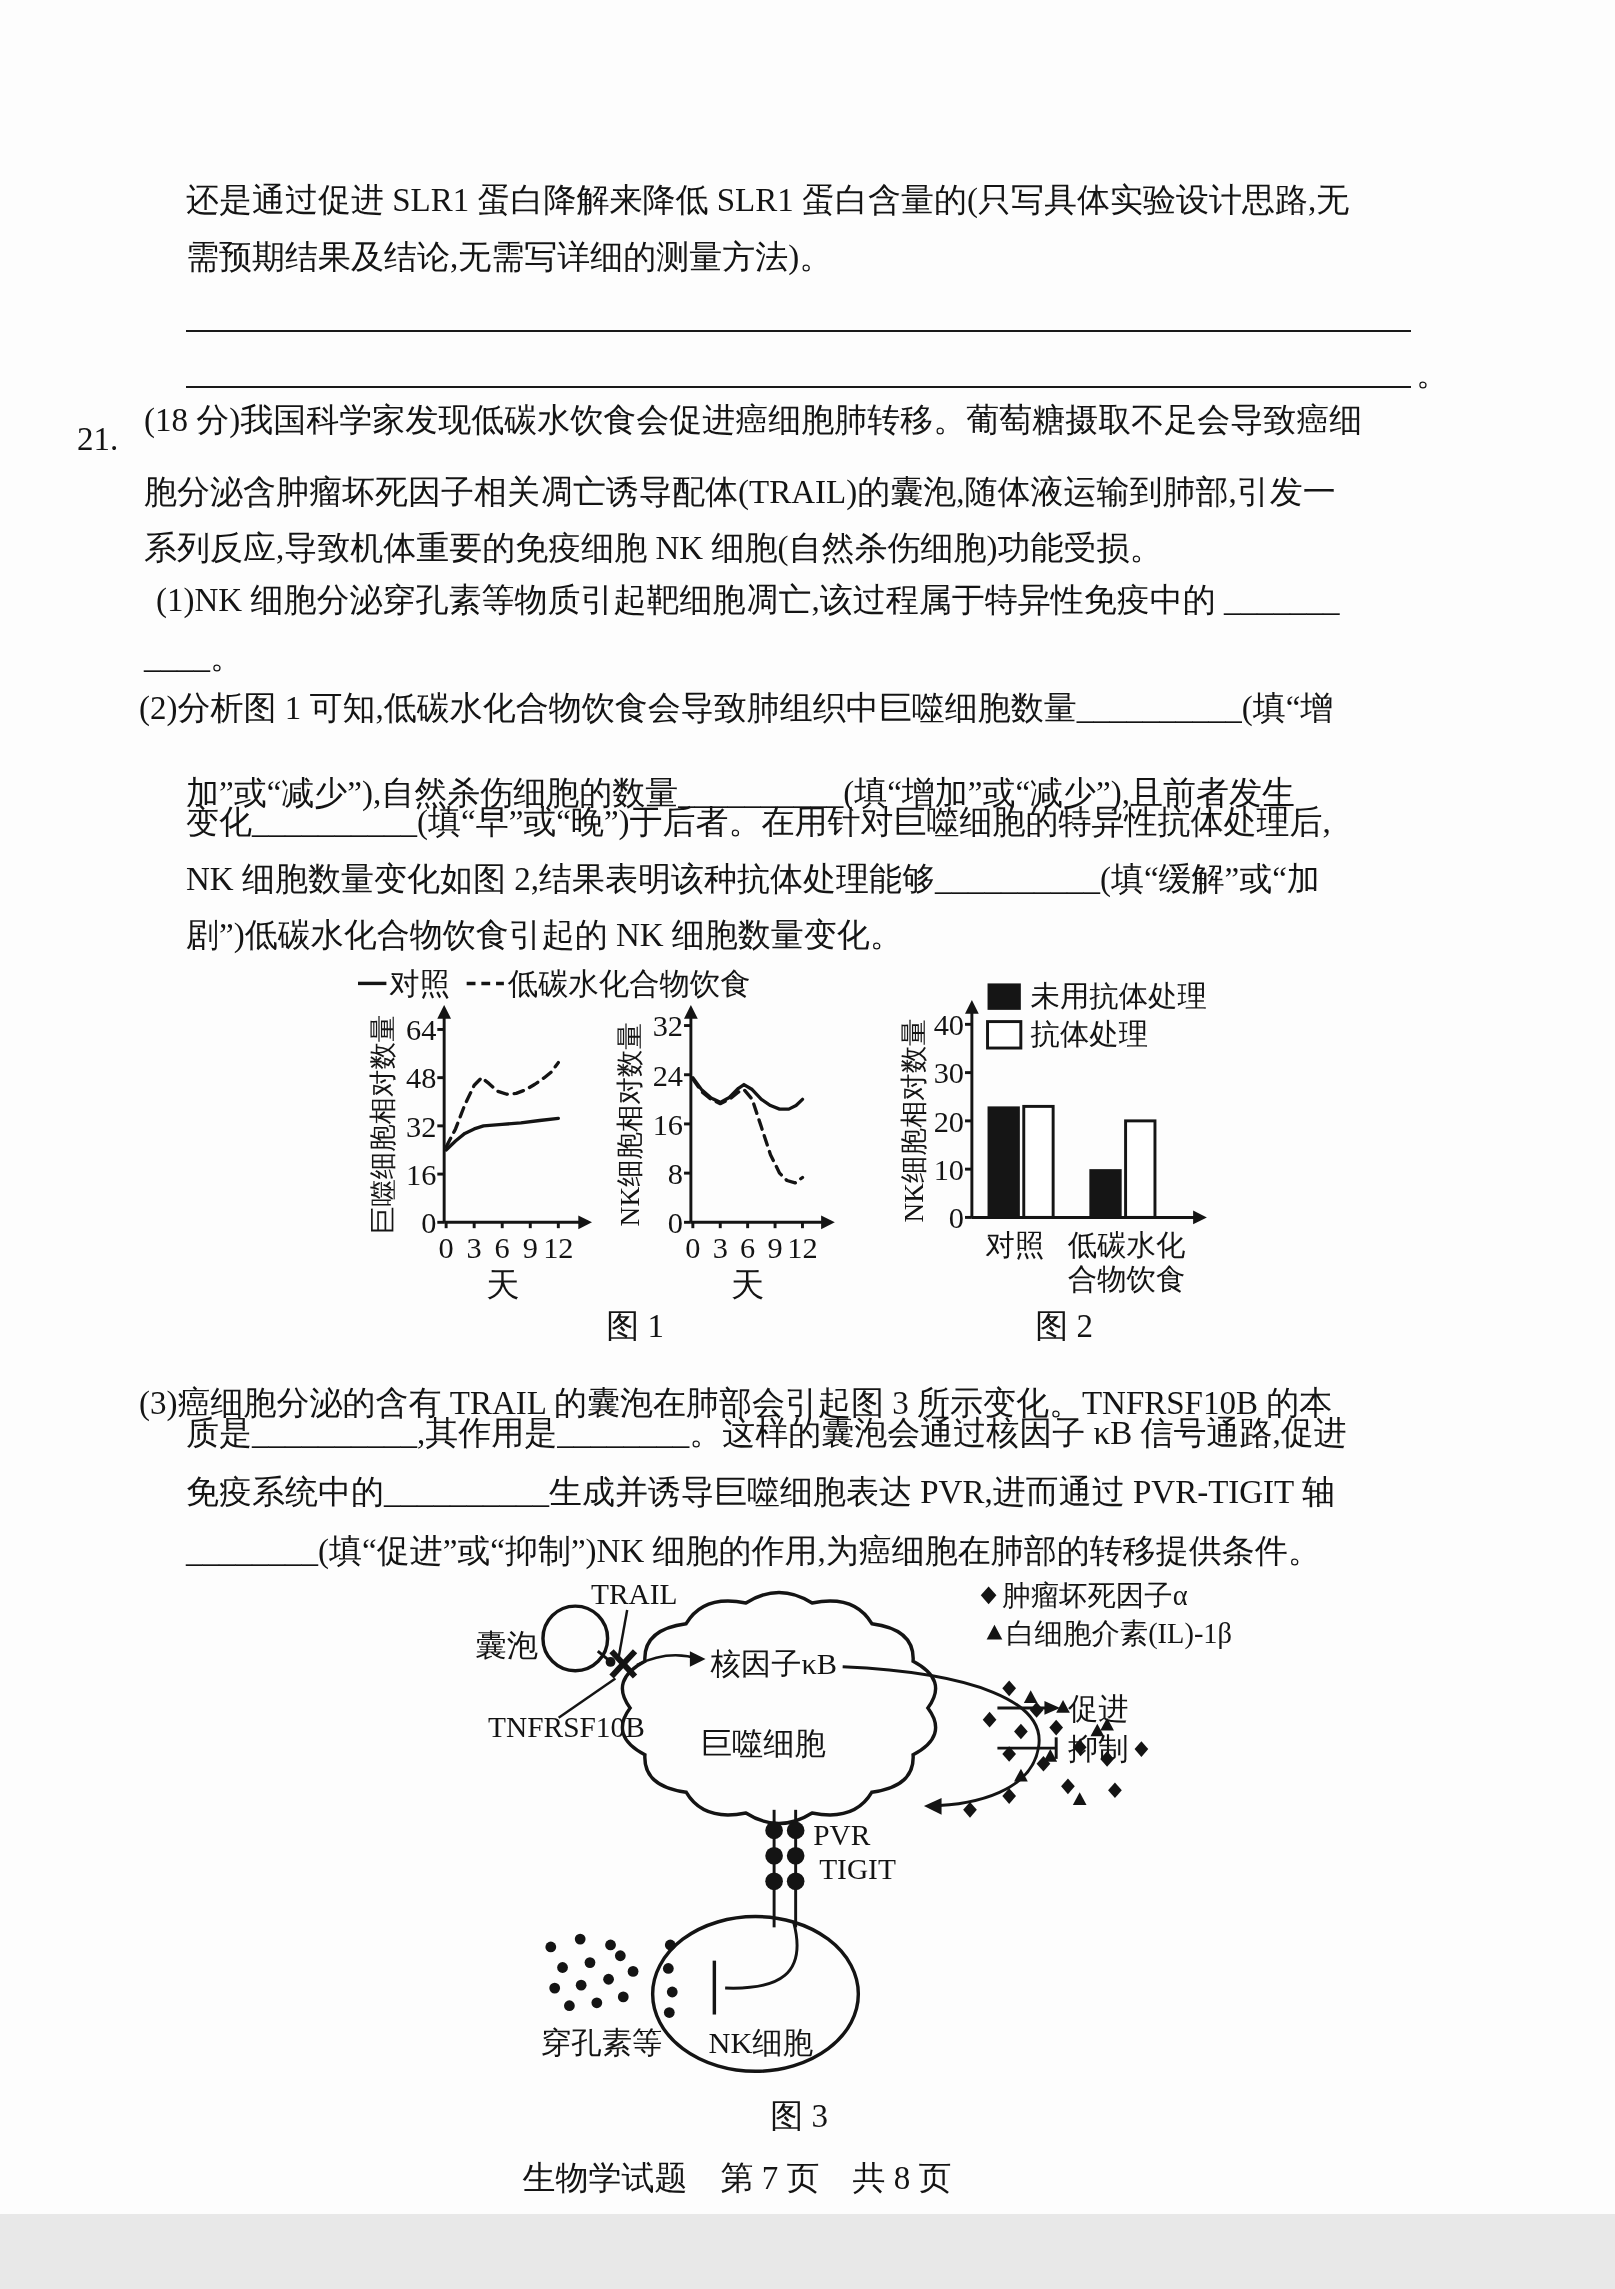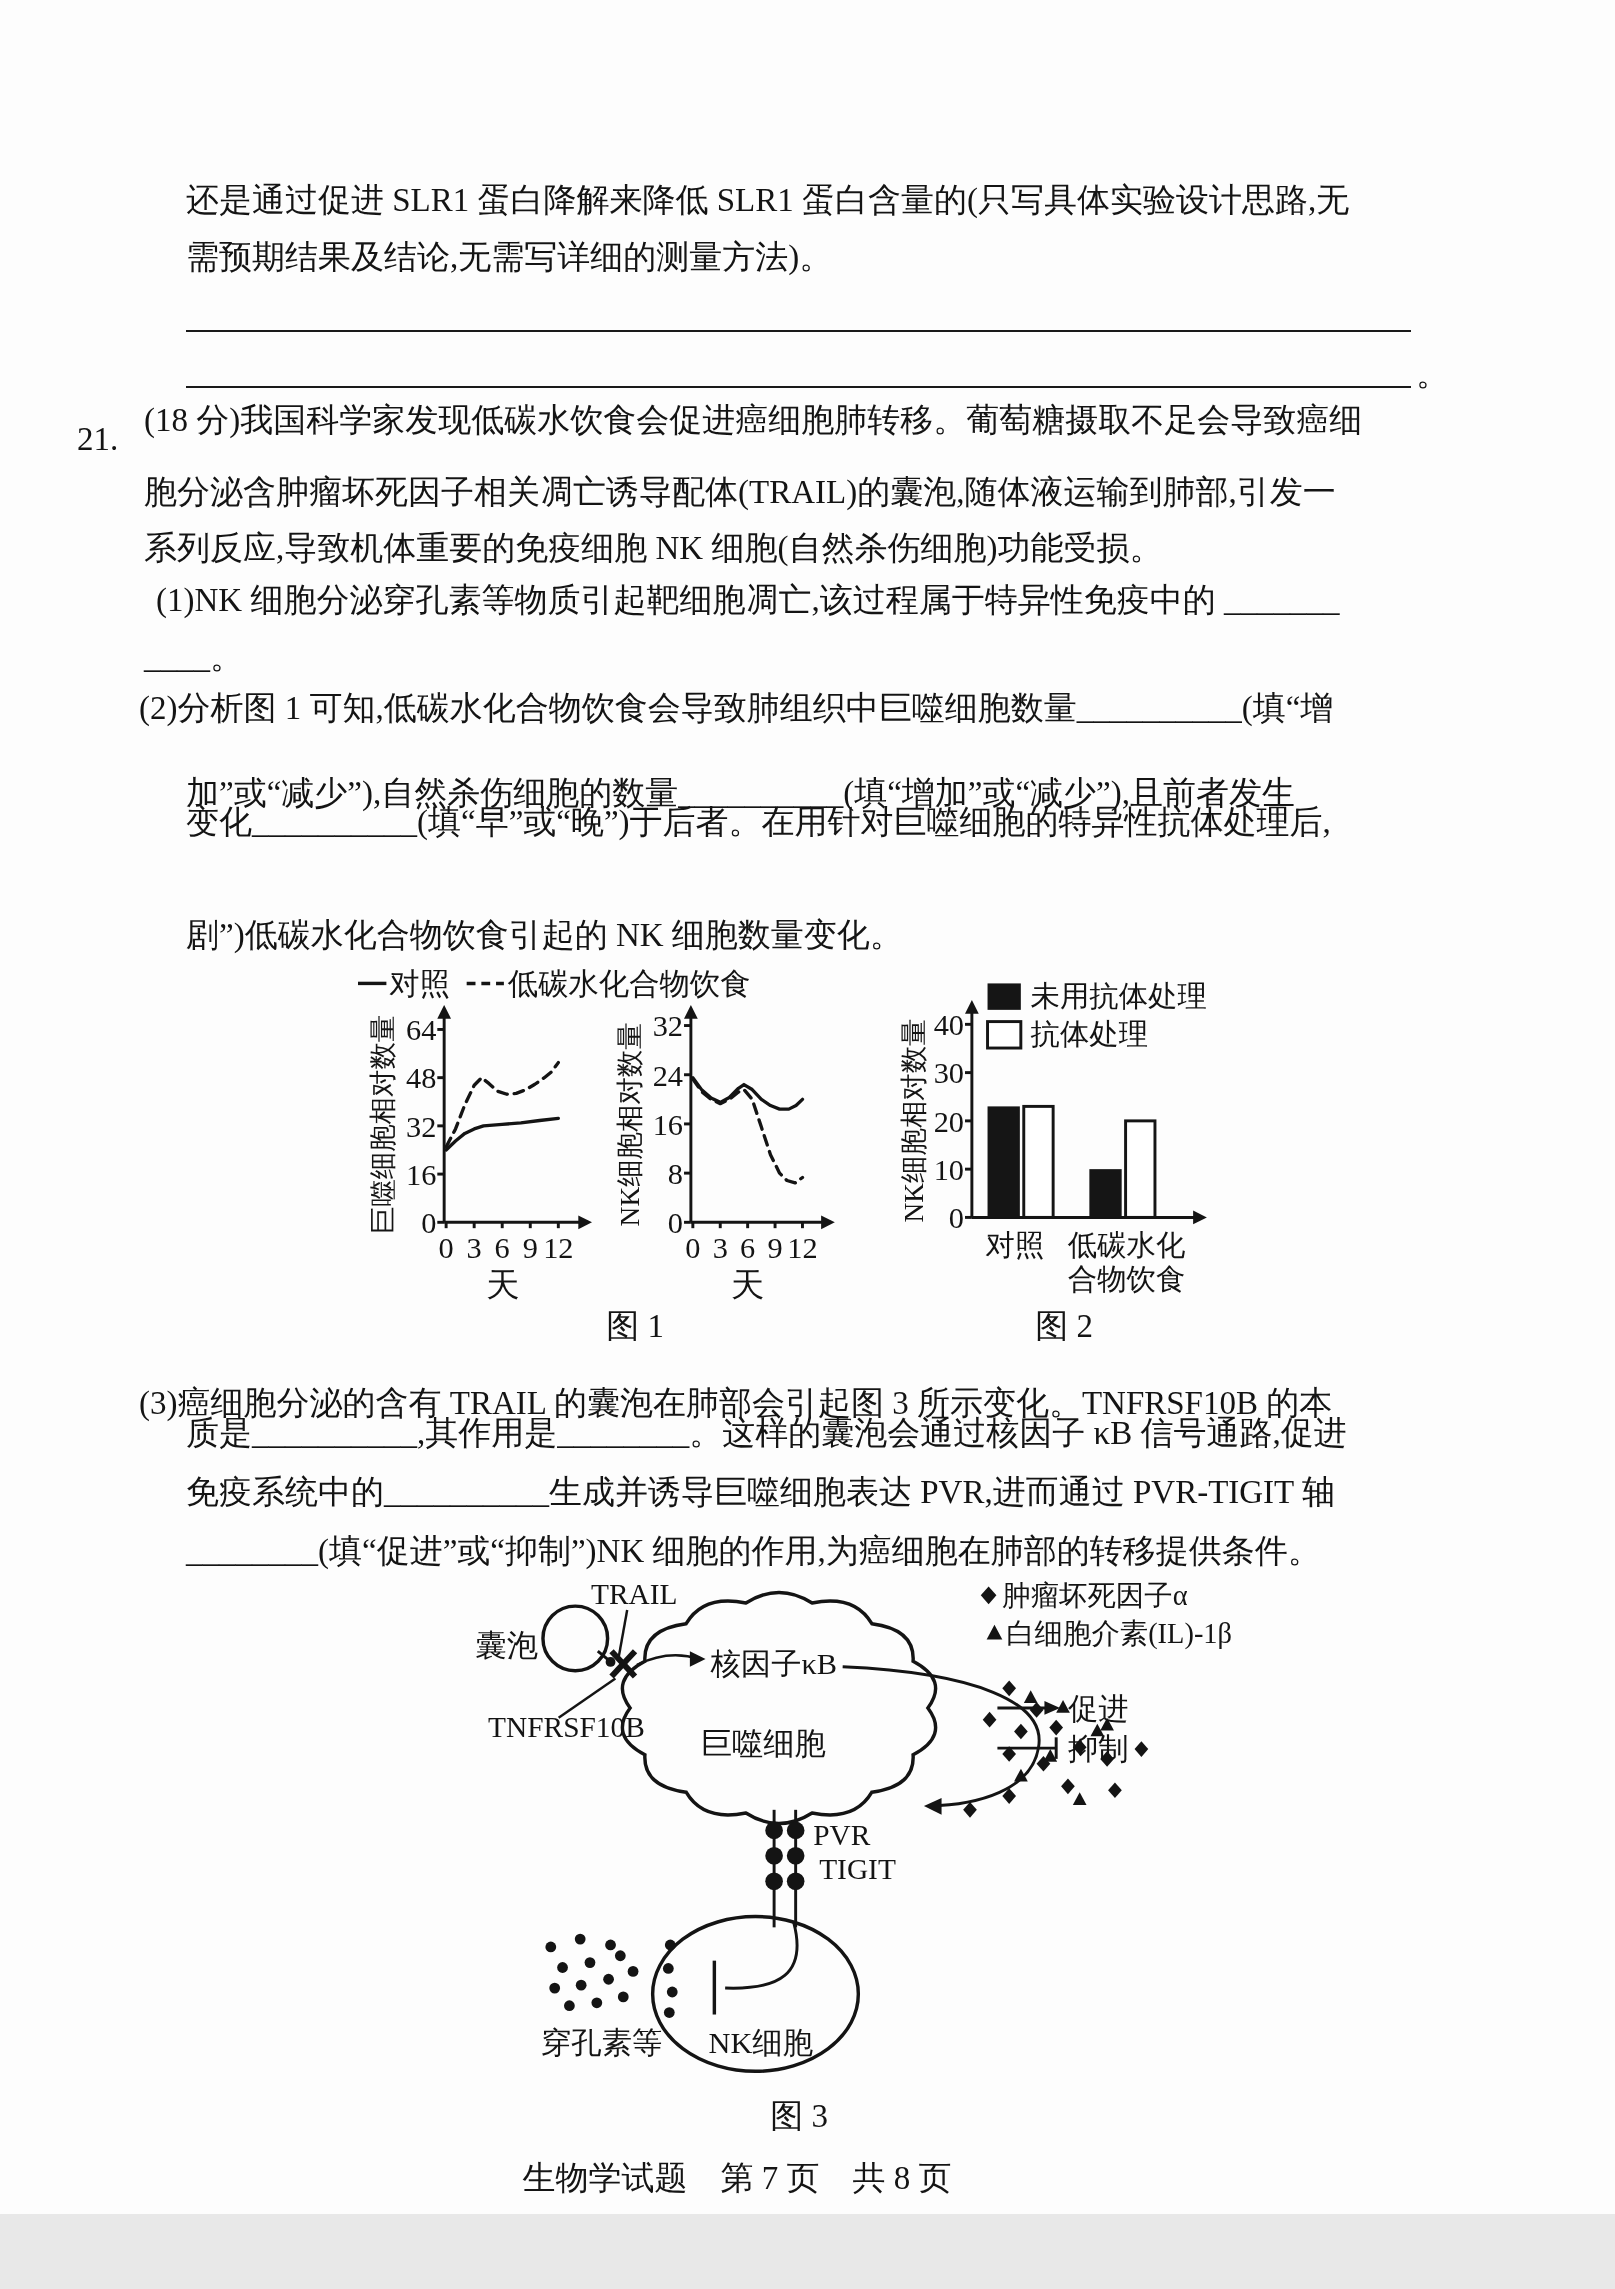--- a/index.html
+++ b/index.html
@@ -27,20 +27,21 @@
   <div class="tl" style="left:144px;top:401px;">(18 分)我国科学家发现低碳水饮食会促进癌细胞肺转移。葡萄糖摄取不足会导致癌细</div>
   <div class="tl" style="left:144px;top:473px;">胞分泌含肿瘤坏死因子相关凋亡诱导配体(TRAIL)的囊泡,随体液运输到肺部,引发一</div>
   <div class="tl" style="left:144px;top:529px;">系列反应,导致机体重要的免疫细胞 NK 细胞(自然杀伤细胞)功能受损。</div>
 
   <div class="tl" style="left:144px;top:581px;margin-left:12px;">(1)NK 细胞分泌穿孔素等物质引起靶细胞凋亡,该过程属于特异性免疫中的 _______</div>
   <div class="tl" style="left:144px;top:638px;">____。</div>
 
   <div class="tl" style="left:139px;top:689px;">(2)分析图 1 可知,低碳水化合物饮食会导致肺组织中巨噬细胞数量__________(填“增</div>
   <div class="tl" style="left:186px;top:746px;margin-top:28px;">加”或“减少”),自然杀伤细胞的数量__________(填“增加”或“减少”),且前者发生</div>
   <div class="tl" style="left:186px;top:803px;">变化__________(填“早”或“晚”)于后者。在用针对巨噬细胞的特异性抗体处理后,</div>
+  <div class="tl" style="left:186px;top:860px;">NK 细胞数量变化如图 2,结果表明该种抗体处理能够__________(填“缓解”或“加</div>
   <div class="tl" style="left:186px;top:916px;">剧”)低碳水化合物饮食引起的 NK 细胞数量变化。</div>
 
   <svg id="fig12" style="left:323px;top:956px;" width="912" height="421" viewBox="0 0 930 430">
 
     <line x1="35" y1="28" x2="64" y2="28" stroke="#141414" stroke-width="3.5"></line>
     <text x="67" y="39" font-size="31">对照</text>
     <line x1="146" y1="28" x2="184" y2="28" stroke="#141414" stroke-width="3.5" stroke-dasharray="9,6"></line>
     <text x="188" y="39" font-size="31">低碳水化合物饮食</text>
 
     <text transform="translate(70 172) rotate(-90)" text-anchor="middle" font-size="28">巨噬细胞相对数量</text>

